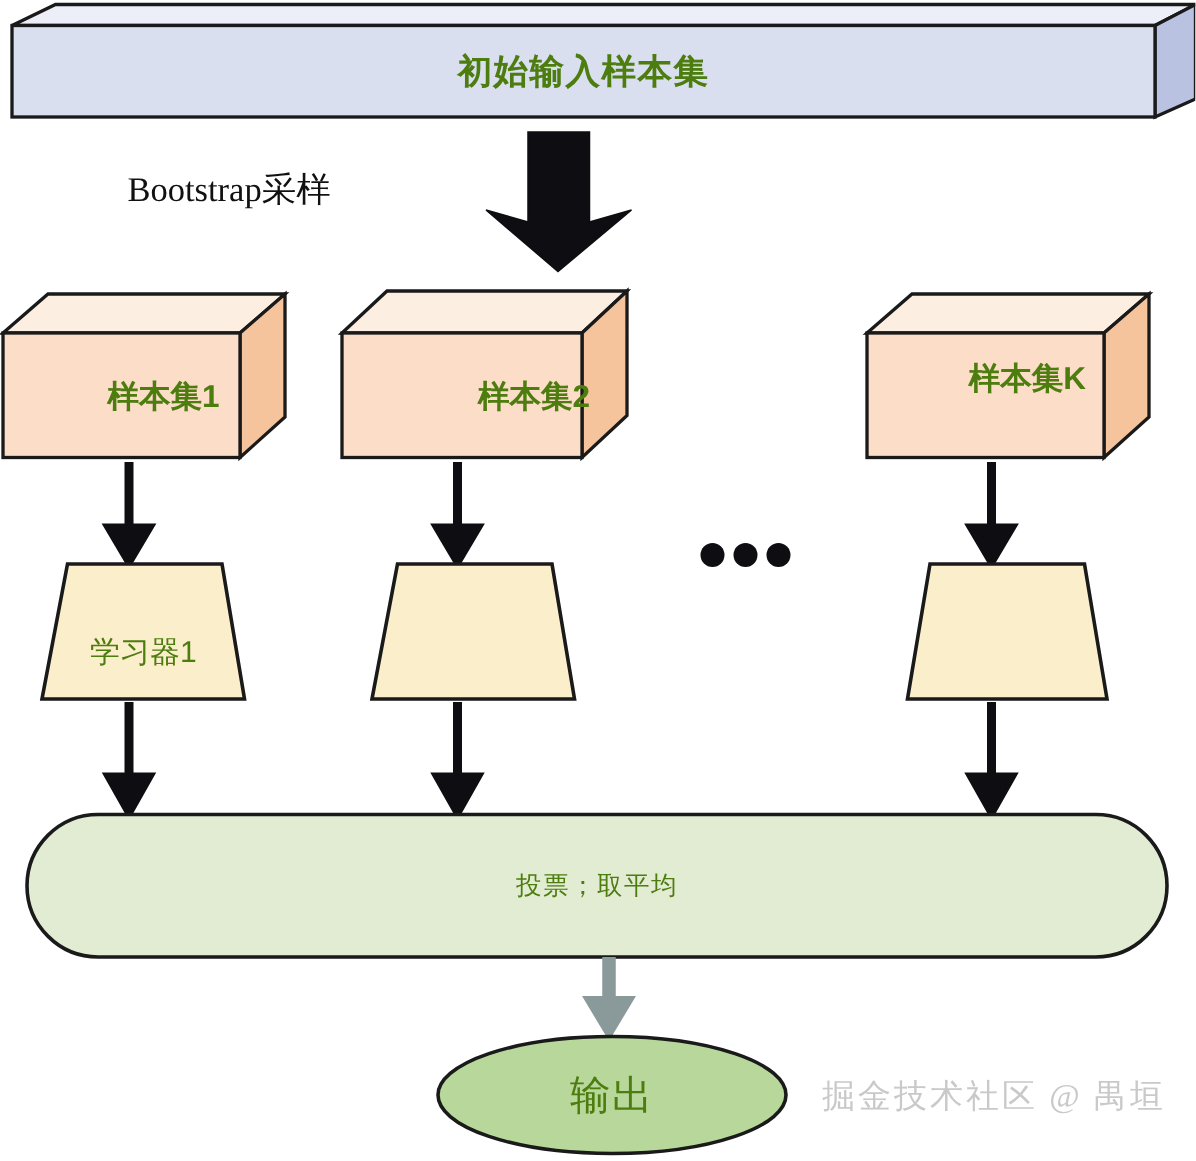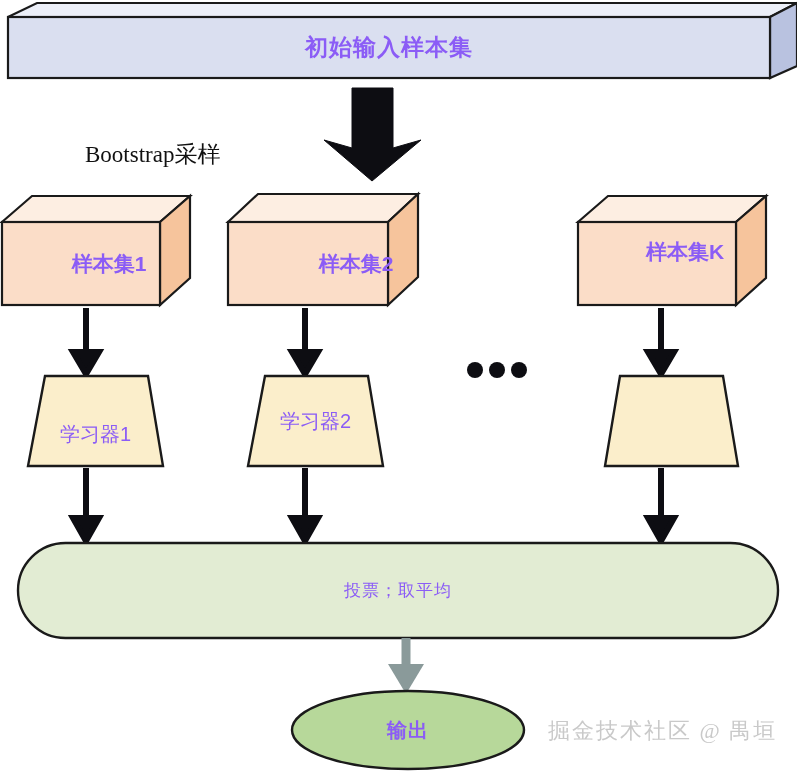--- a/index.html
+++ b/index.html
@@ -20,21 +20,21 @@
     left: 0;
     top: 0;
     width: 797px;
     height: 774px;
   }
   .lbl {
     position: absolute;
     display: flex;
     align-items: center;
     justify-content: center;
-    color: #8b5cf6;
+    color: #4d7c0f;
     white-space: nowrap;
     pointer-events: none;
   }
   .lbl-title {
     font-size: 23px;
     font-weight: bold;
     letter-spacing: 1px;
   }
   .lbl-box {
     font-size: 21px;
@@ -43,29 +43,28 @@
   }
   .lbl-trap {
     font-size: 20px;
   }
   .lbl-vote {
     font-size: 17px;
     font-weight: normal;
     letter-spacing: 1px;
   }
   .lbl-out {
-    font-size: 20px;
-    font-weight: bold;
+    font-size: 27px;
+    font-weight: normal;
     letter-spacing: 1px;
   }
   .lbl-boot {
     font-size: 23px;
     font-family: "Liberation Serif", "DejaVu Serif", serif;
     color: #111111;
-    margin-top: 28px;
   }
   .watermark {
     position: absolute;
     font-size: 22px;
     color: #c9c9c9;
     font-family: "Liberation Serif", "DejaVu Serif", serif;
     letter-spacing: 2px;
     white-space: nowrap;
     text-align: center;
   }
@@ -153,21 +152,20 @@
   <div class="lbl lbl-boot" style="left:85px; top:108px; width:200px; height:36px; justify-content:flex-start;">Bootstrap采样</div>
 
   <div class="lbl lbl-box" style="left:2px; top:222px; width:158px; height:83px;">样本集1</div>
 
   <div class="lbl lbl-box" style="left:228px; top:222px; width:152px; height:83px;padding-left:24px;">样本集2</div>
 
   <div class="lbl lbl-box" style="left:578px; top:222px; width:158px; height:59px;">样本集K</div>
 
   <div class="lbl lbl-trap" style="left:28px; top:376px; width:135px; height:116px;">学习器1</div>
 
-  <div class="lbl lbl-trap" style="left:248px; top:376px; width:135px; height:90px;">学习器2</div>
 
 
   <div class="lbl lbl-vote" style="left:18px; top:543px; width:760px; height:95px;">投票；取平均</div>
 
   <div class="lbl lbl-out" style="left:292px; top:691px; width:232px; height:78px;">输出</div>
 
   <div class="watermark" style="left:548px; top:716px;">掘金技术社区 @ 禺垣</div>
 
 </div>
 

